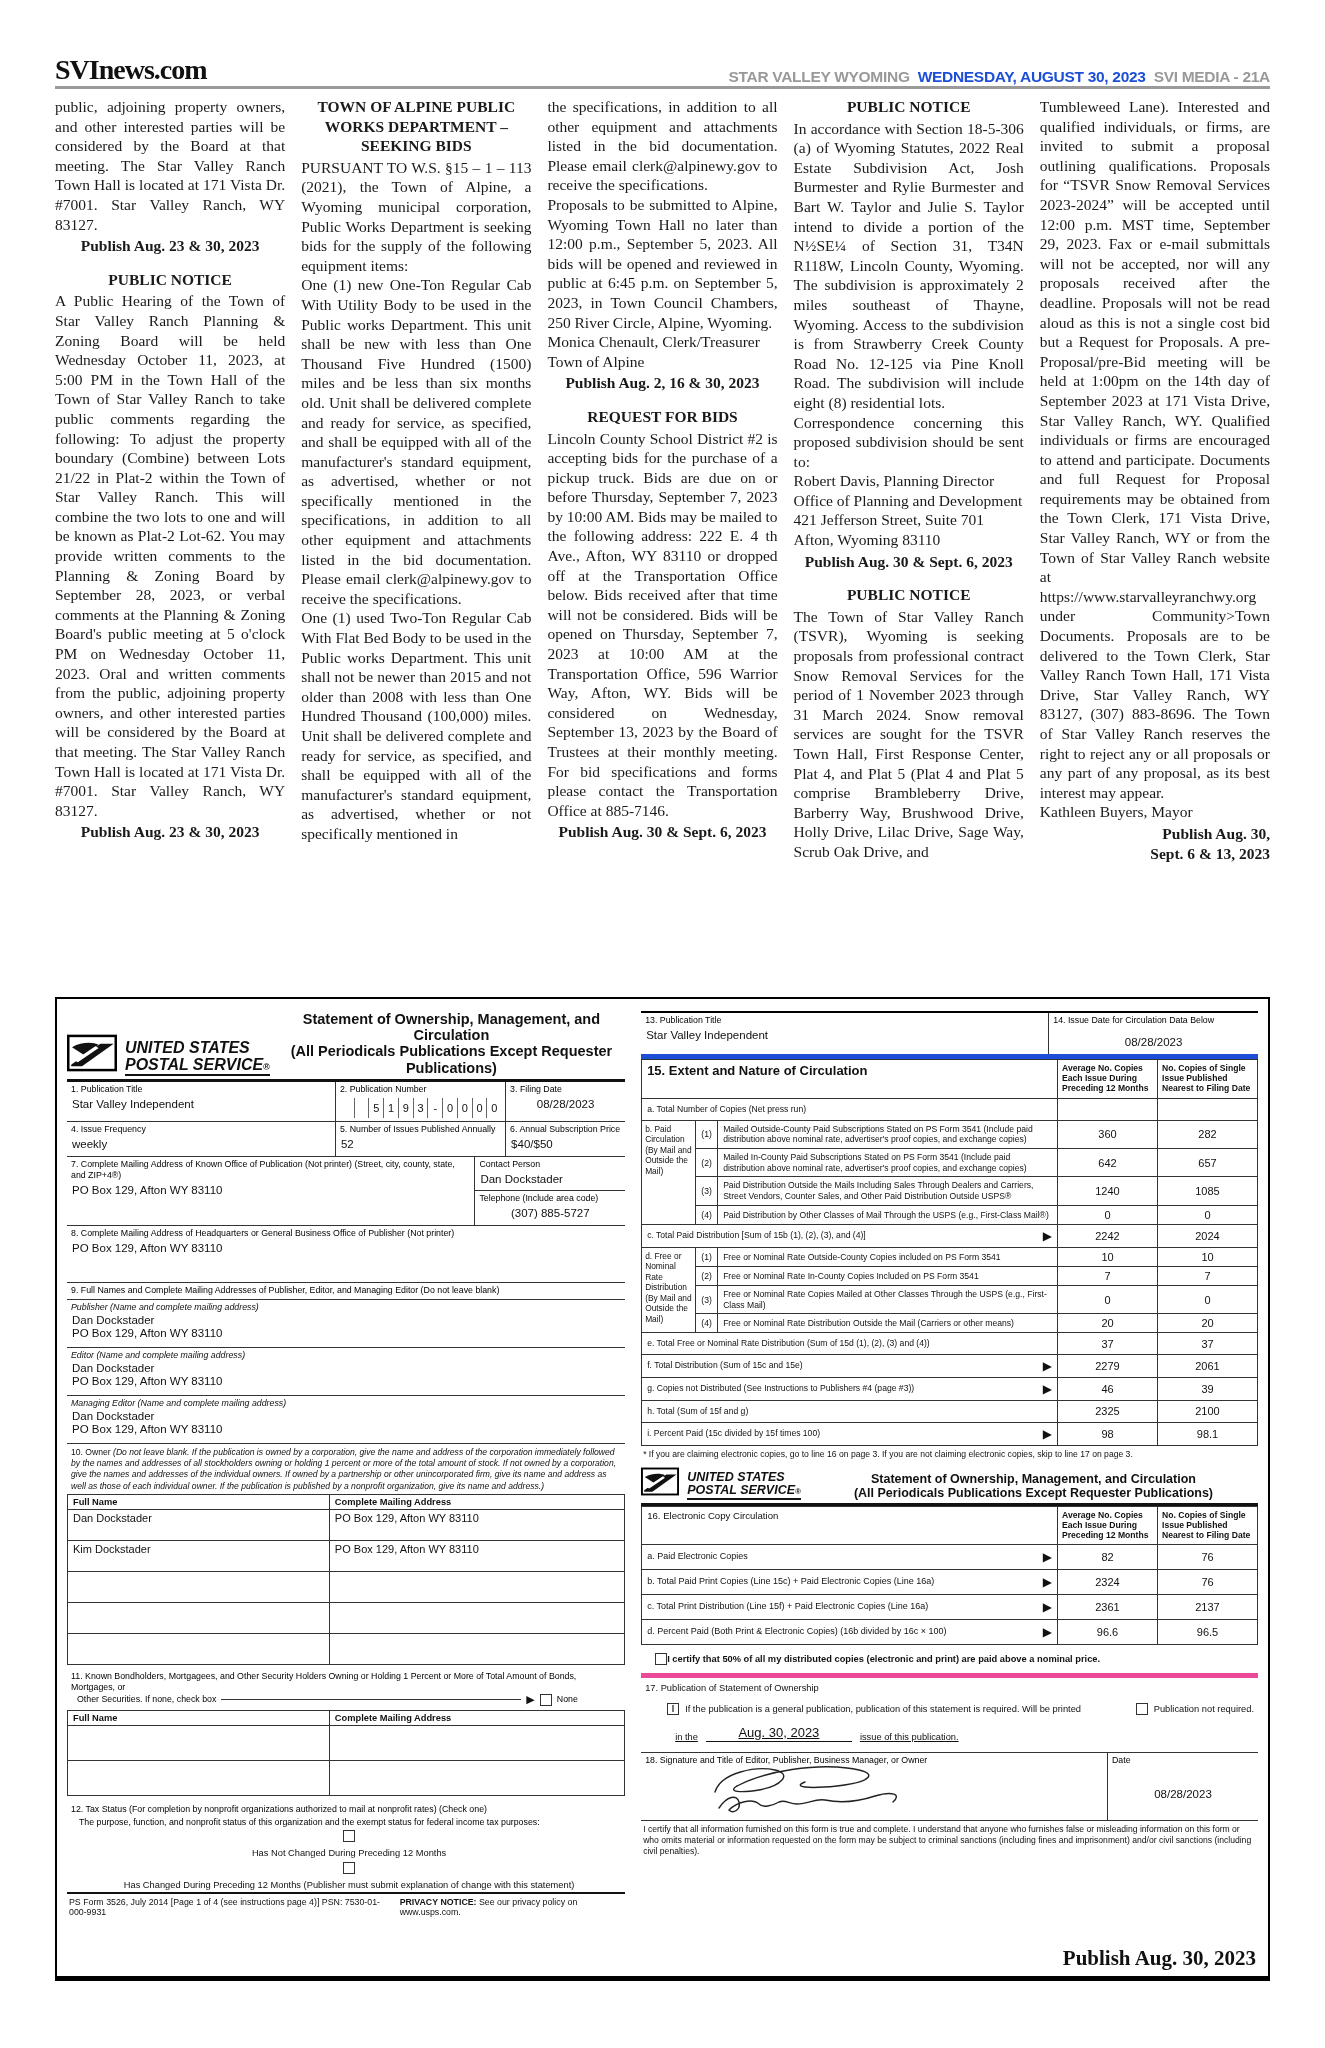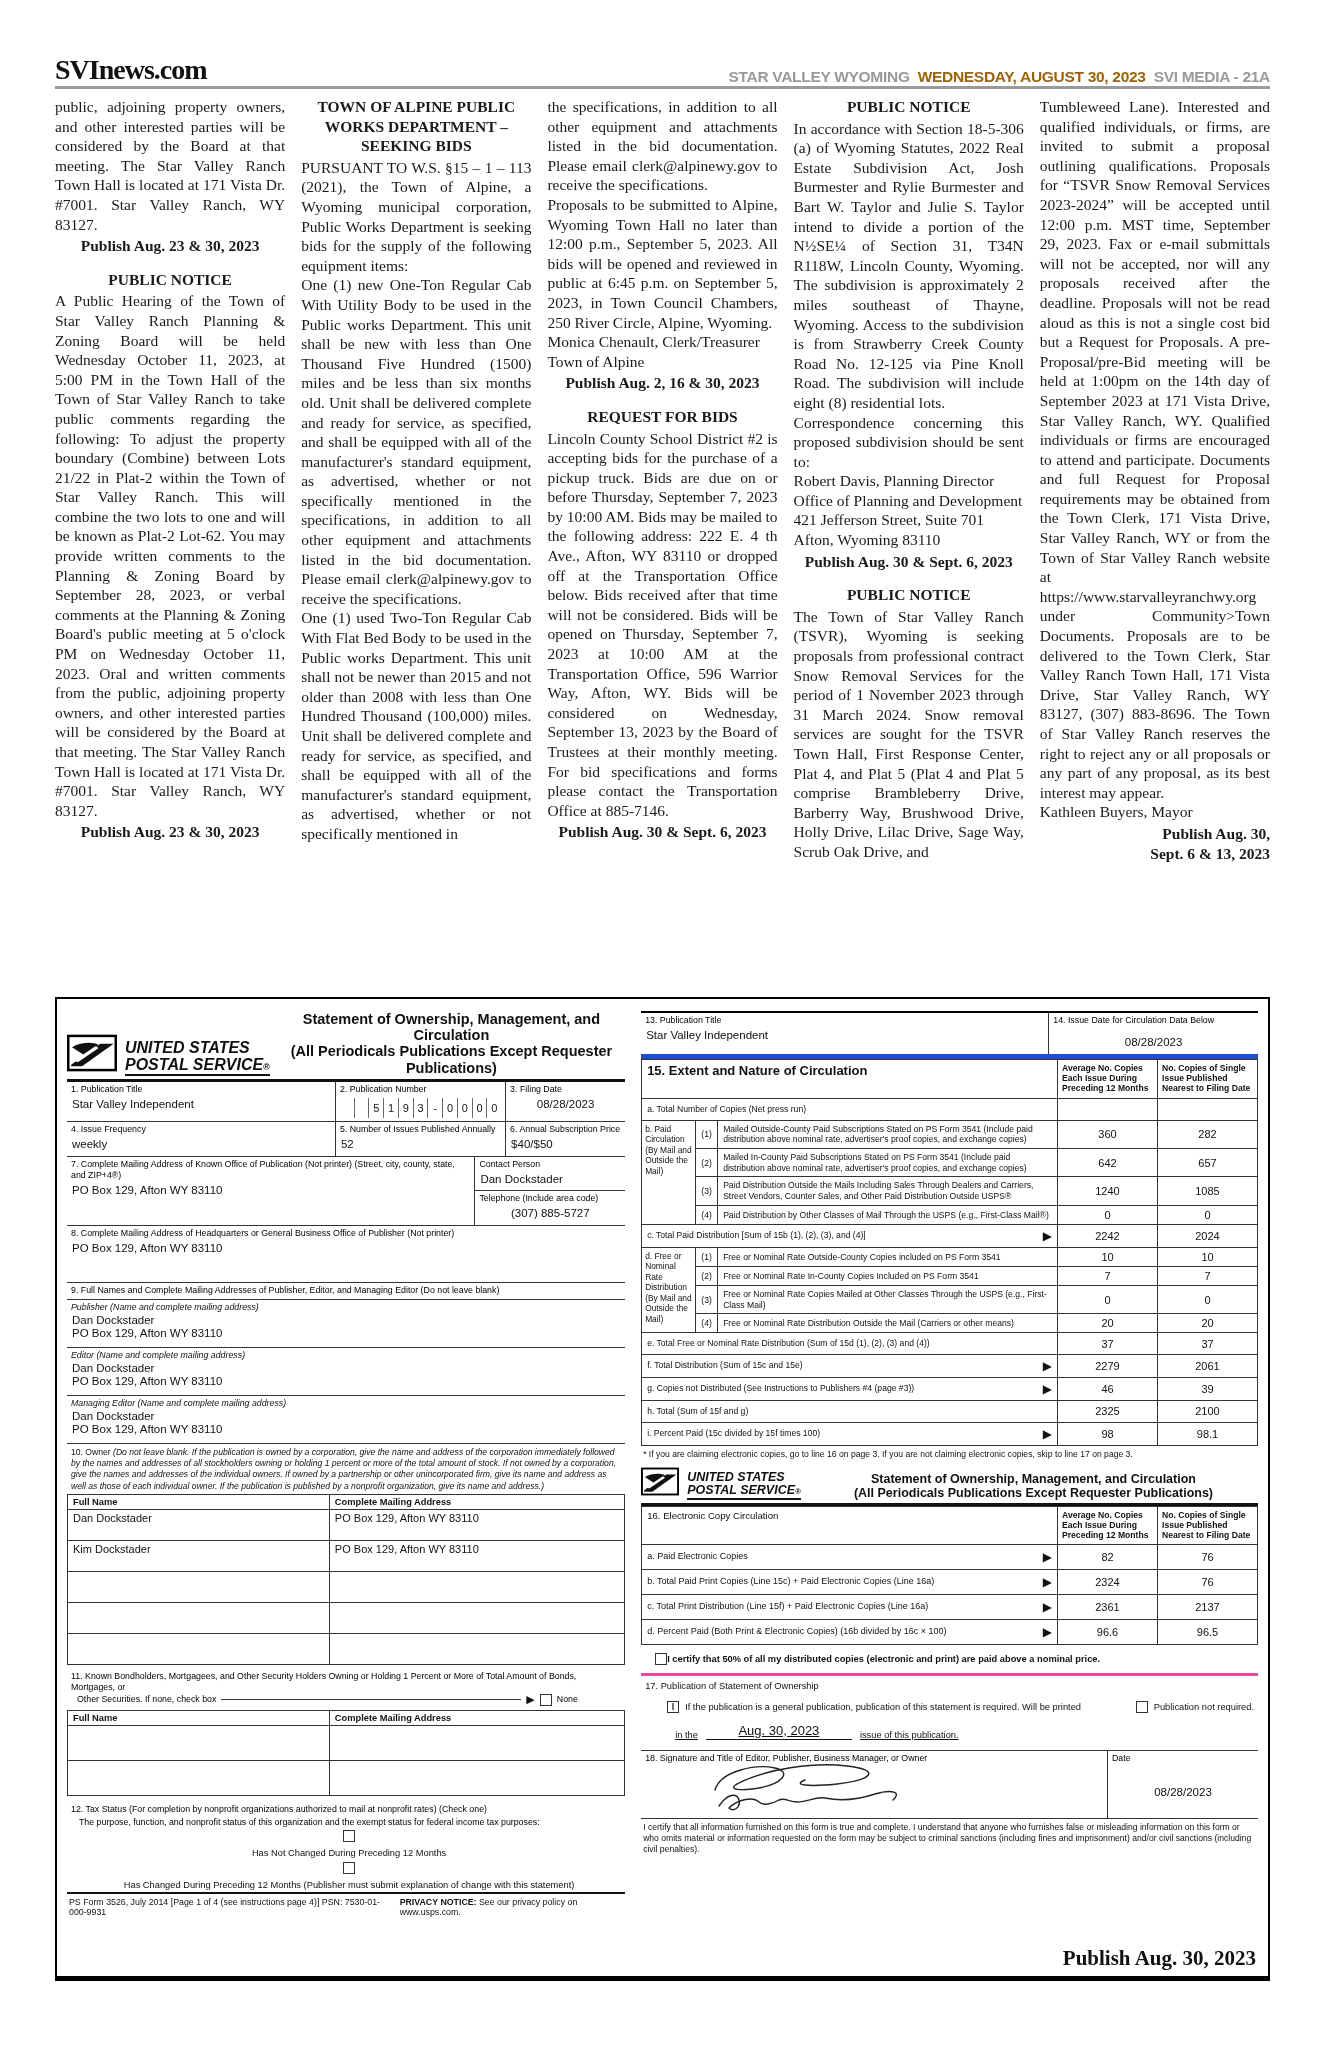--- a/index.html
+++ b/index.html
@@ -4,21 +4,21 @@
 <style>
   html,body{margin:0;padding:0;background:#e8e8e8;}
   .page{width:1325px;height:2048px;background:#fff;margin:0 auto;position:relative;
         font-family:"Liberation Serif",serif;color:#1a1a1a;overflow:hidden;box-sizing:border-box;
         padding:54px 55px 0;}
   
   .pg-header{display:flex;justify-content:space-between;align-items:flex-end;
              border-bottom:3px solid #9a9a9a;}
   .masthead{font-family:"Liberation Serif",serif;font-weight:700;font-size:28px;letter-spacing:-1px;color:#111;}
   .dateline{font-family:"Liberation Sans",sans-serif;font-weight:700;font-size:15.5px;letter-spacing:-0.3px;color:#999;}
-  .dateline .dl-bold{color:#a16207;margin:0 4px;}
+  .dateline .dl-bold{color:#1d4ed8;margin:0 4px;}
   
   .notices{display:flex;gap:16px;height:862px;overflow:hidden;margin-top:8px;}
   .ncol{flex:1;min-width:0;font-size:15.5px;line-height:19.6px;}
   .n-heading{font-weight:700;text-align:center;margin:14px 0 2px;}
   .ncol .n-heading:first-child{margin-top:0;}
   .n-para{text-align:justify;}
   .n-publish{font-weight:700;margin:2px 0 14px;white-space:pre-line;}
   
   .form-box{margin-top:38px;height:984px;border:2px solid #000;border-bottom:5px solid #000;
             box-sizing:border-box;padding:12px 10px 2px;display:flex;flex-direction:column;
@@ -83,21 +83,21 @@
   .bigval{font-size:20px;}
   .footnote{font-size:8.6px;padding:3px 2px 8px;}
   table.t16{width:100%;border-collapse:collapse;table-layout:fixed;}
   table.t16 td{border:1px solid #333;box-sizing:border-box;}
   table.t16 .hd-label{font-size:9.6px;padding:3px 5px 20px;vertical-align:top;}
   table.t16 .hd-col{font-size:8.6px;font-weight:700;padding:3px 4px;vertical-align:top;line-height:1.2;}
   table.t16 .desc{font-size:9px;padding:6px 5px;}
   table.t16 .vals{font-size:11px;text-align:center;padding:3px 2px;}
   .certify50{display:flex;align-items:center;font-size:9.3px;font-weight:700;
              padding:8px 4px 8px 14px;}
-  .sec17{border-top:3px solid #ec4899;padding:3px 0 4px;}
+  .sec17{border-top:5px solid #ec4899;padding:3px 0 4px;}
   .sec17 .l17{font-size:9.3px;padding:2px 4px 8px;}
   .line17a{display:flex;align-items:center;gap:6px;font-size:9.3px;padding:2px 4px 2px 26px;}
   .line17a .spacer{flex:1;}
   .cb17{position:relative;}
   .cb17 i{display:block;width:2px;height:7px;background:#777;margin:1px auto;}
   .line17b{display:flex;align-items:flex-end;gap:8px;font-size:9.3px;padding:8px 4px 6px 34px;text-decoration:underline;}
   .issuedate{display:inline-block;min-width:130px;border-bottom:1px solid #111;text-align:center;
              font-size:13px;padding:0 8px 1px;}
   .sec18{border-top:1px solid #333;display:flex;}
   .sig-left{flex:1;position:relative;}

